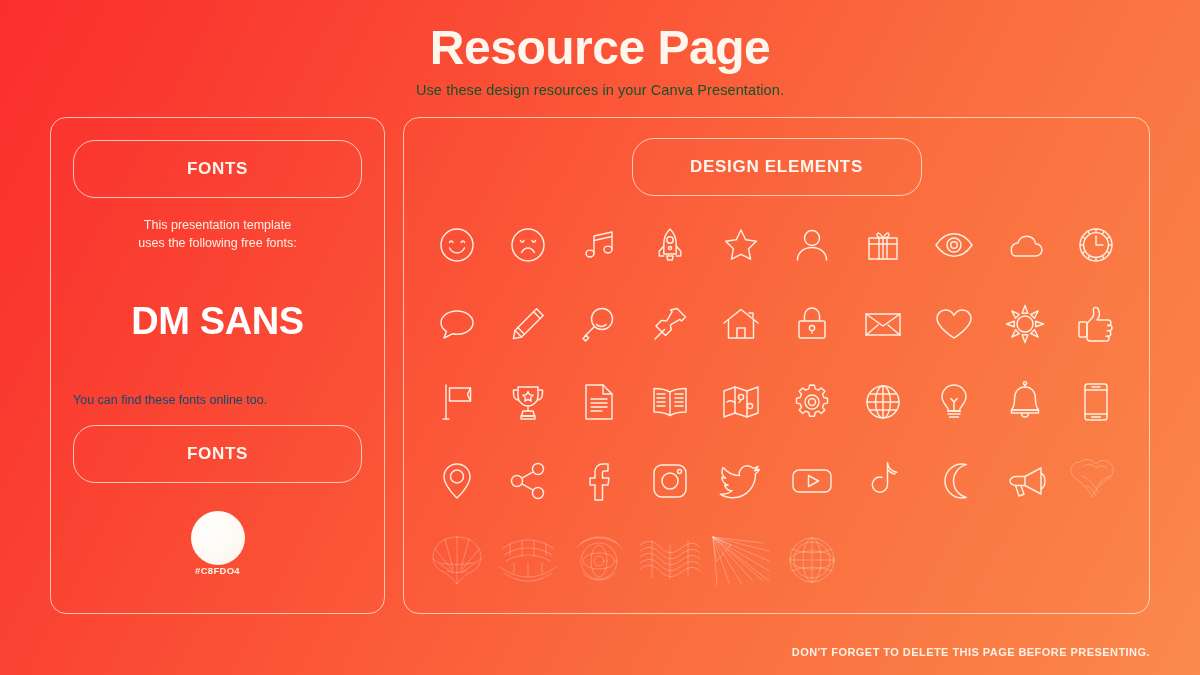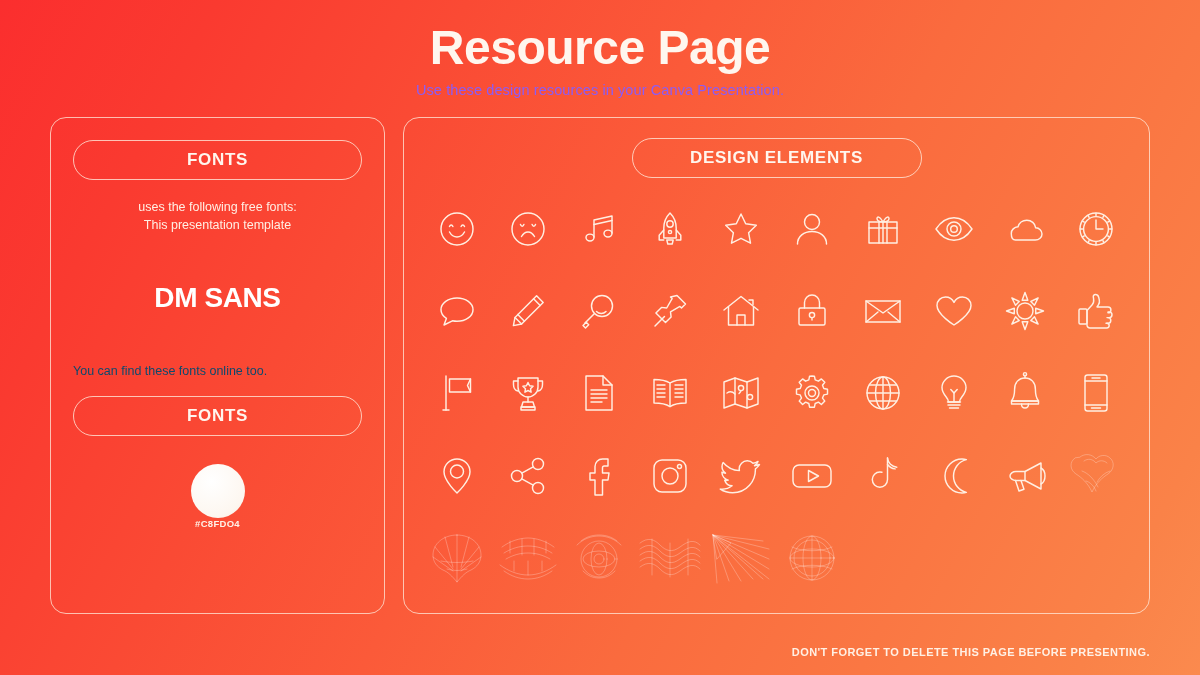--- a/index.html
+++ b/index.html
@@ -34,21 +34,21 @@
     font-size: 48px;
     font-weight: 700;
     letter-spacing: -0.5px;
     color: #FFF6EE;
     line-height: 1.08;
     text-align: center;
   }
   .page-subtitle {
     font-size: 14.5px;
     font-weight: 400;
-    color: #8b5cf6;
+    color: #14532d;
     margin-top: 8px;
     letter-spacing: 0.1px;
   }
 
   
   .content {
     display: flex;
     gap: 18px;
     padding: 19px 50px 0 50px;
     align-items: stretch;
@@ -73,42 +73,42 @@
     padding: 20px 18px 14px 18px;
     display: flex;
     flex-direction: column;
   }
 
   
   .pill {
     border: 1.4px solid rgba(255, 235, 220, 0.78);
     border-radius: 22px;
     text-align: center;
-    padding: 9px 10px;
+    padding: 18px 10px;
     font-size: 17px;
     font-weight: 700;
     letter-spacing: 0.7px;
     color: #FFF6EE;
   }
   .pill-elements {
     width: 290px;
     margin: 0 auto;
   }
 
   
   .fonts-desc {
     text-align: center;
     font-size: 12.5px;
     line-height: 1.45;
     color: #FFEFE4;
     margin-top: 18px;
   }
   .font-name {
     text-align: center;
-    font-size: 28px;
+    font-size: 38px;
     font-weight: 700;
     letter-spacing: -0.4px;
     color: #FFFFFF;
     margin-top: 48px;
   }
   .fonts-note {
     text-align: left;
     font-size: 12.5px;
     color: #0c4a6e;
     margin-top: 50px;
@@ -204,22 +204,22 @@
 
 <div class="content">
 
   <div class="panel fonts-panel">
 
     <div class="pill">
       <span>FONTS</span>
     </div>
 
     <div class="fonts-desc">
+      <div>This presentation template</div>
       <div>uses the following free fonts:</div>
-      <div>This presentation template</div>
     </div>
 
     <div class="font-name">DM SANS</div>
 
     <div class="fonts-note">You can find these fonts online too.</div>
 
     <div class="pill">
       <span>FONTS</span>
     </div>
 

